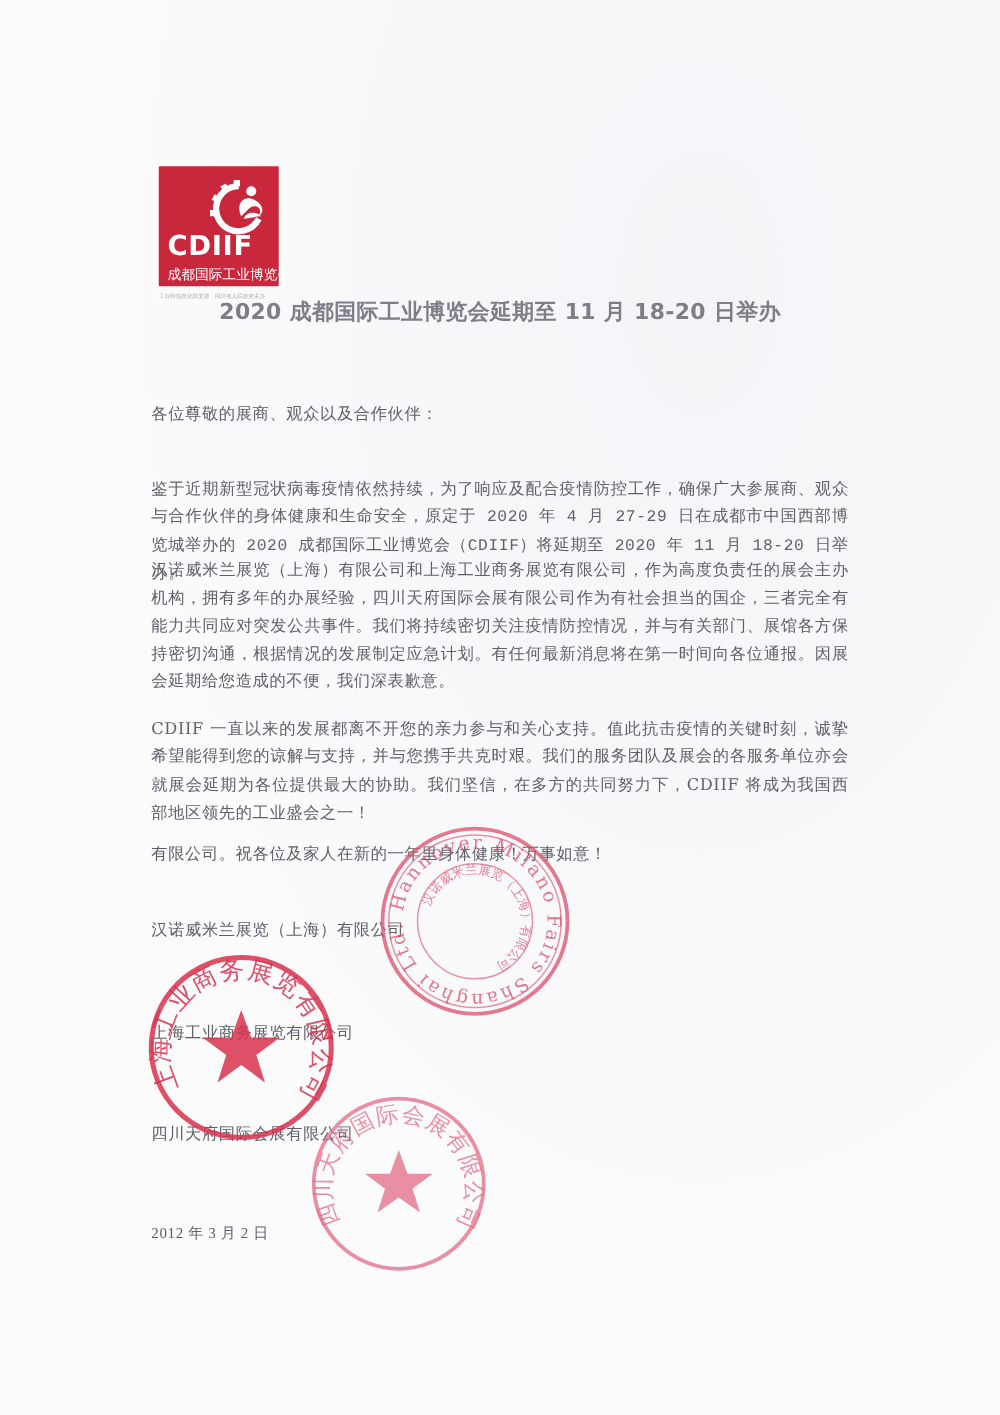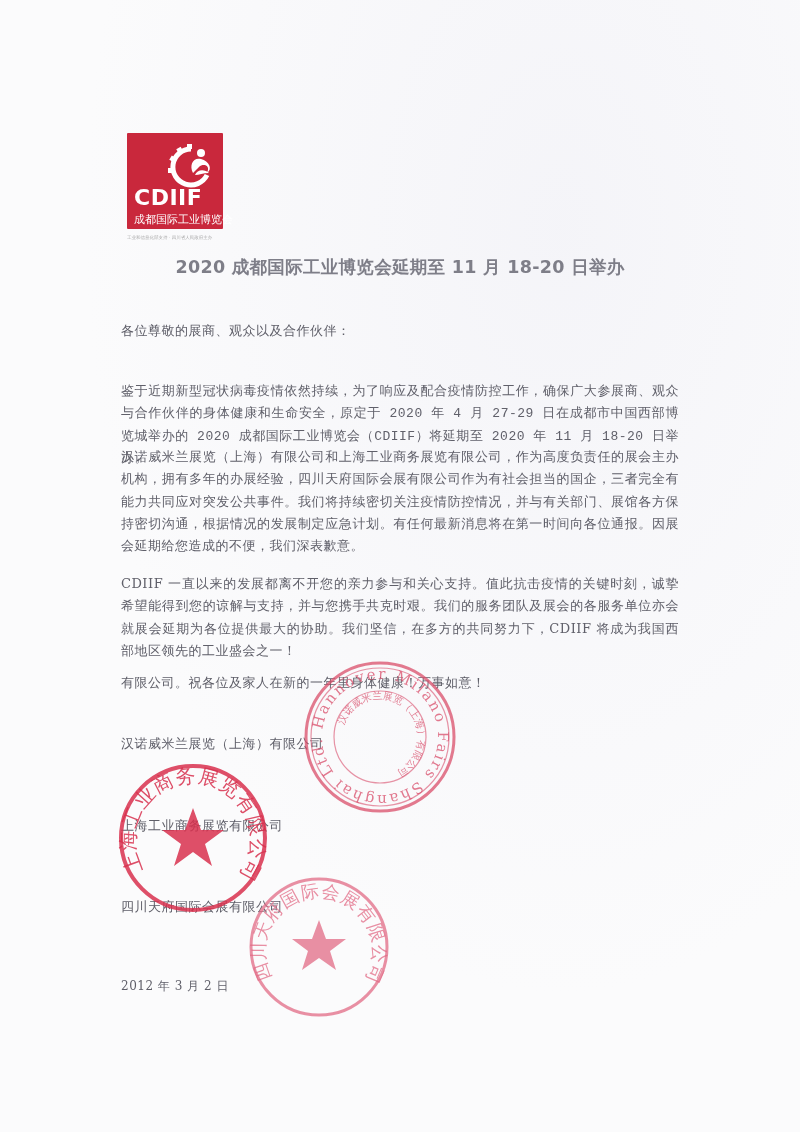--- a/index.html
+++ b/index.html
@@ -24,30 +24,30 @@
   }
   .logo .brand-cn {
     position:absolute; left:7px; top:79px; color:#fff;
     font-family:"DejaVu Sans", sans-serif; font-size:11px; white-space:nowrap;
   }
   .logo-sub {
     position:absolute; left:127px; top:234px; width:90px;
     font-family:"DejaVu Sans", sans-serif; font-size:4.5px; line-height:7px; color:#aaa;
   }
   .title {
-    position:absolute; left:0; right:0; top:255px; text-align:center;
+    position:absolute; left:0; right:0; top:237px; text-align:center;
     font-family:"DejaVu Sans", "Liberation Sans", sans-serif; font-weight:bold;
     font-size:17.5px; color:#7e7e88; letter-spacing:0.3px;
   }
   .para {
     position:absolute; left:121px; width:558px;
     font-size:13px; line-height:22.3px; color:#60606a;
     text-align:justify; letter-spacing:0.5px;
   }
-  .line { position:absolute; left:121px; font-size:13px; color:#5e5e68; white-space:nowrap; letter-spacing:0.5px; }
+  .line { position:absolute; left:121px; font-size:13px; color:#5e5e68; white-space:nowrap; letter-spacing:0.5px;font-family:Liberation Serif, serif; }
   .stamp { position:absolute; }
 </style>
 </head>
 <body>
 
 <div class="page"></div>
 
 <div class="logo">
   <svg class="mark" viewBox="0 0 50 48">
     <path d="M24 6 a18 18 0 1 0 16 26" fill="none" stroke="#fff" stroke-width="5"></path>

